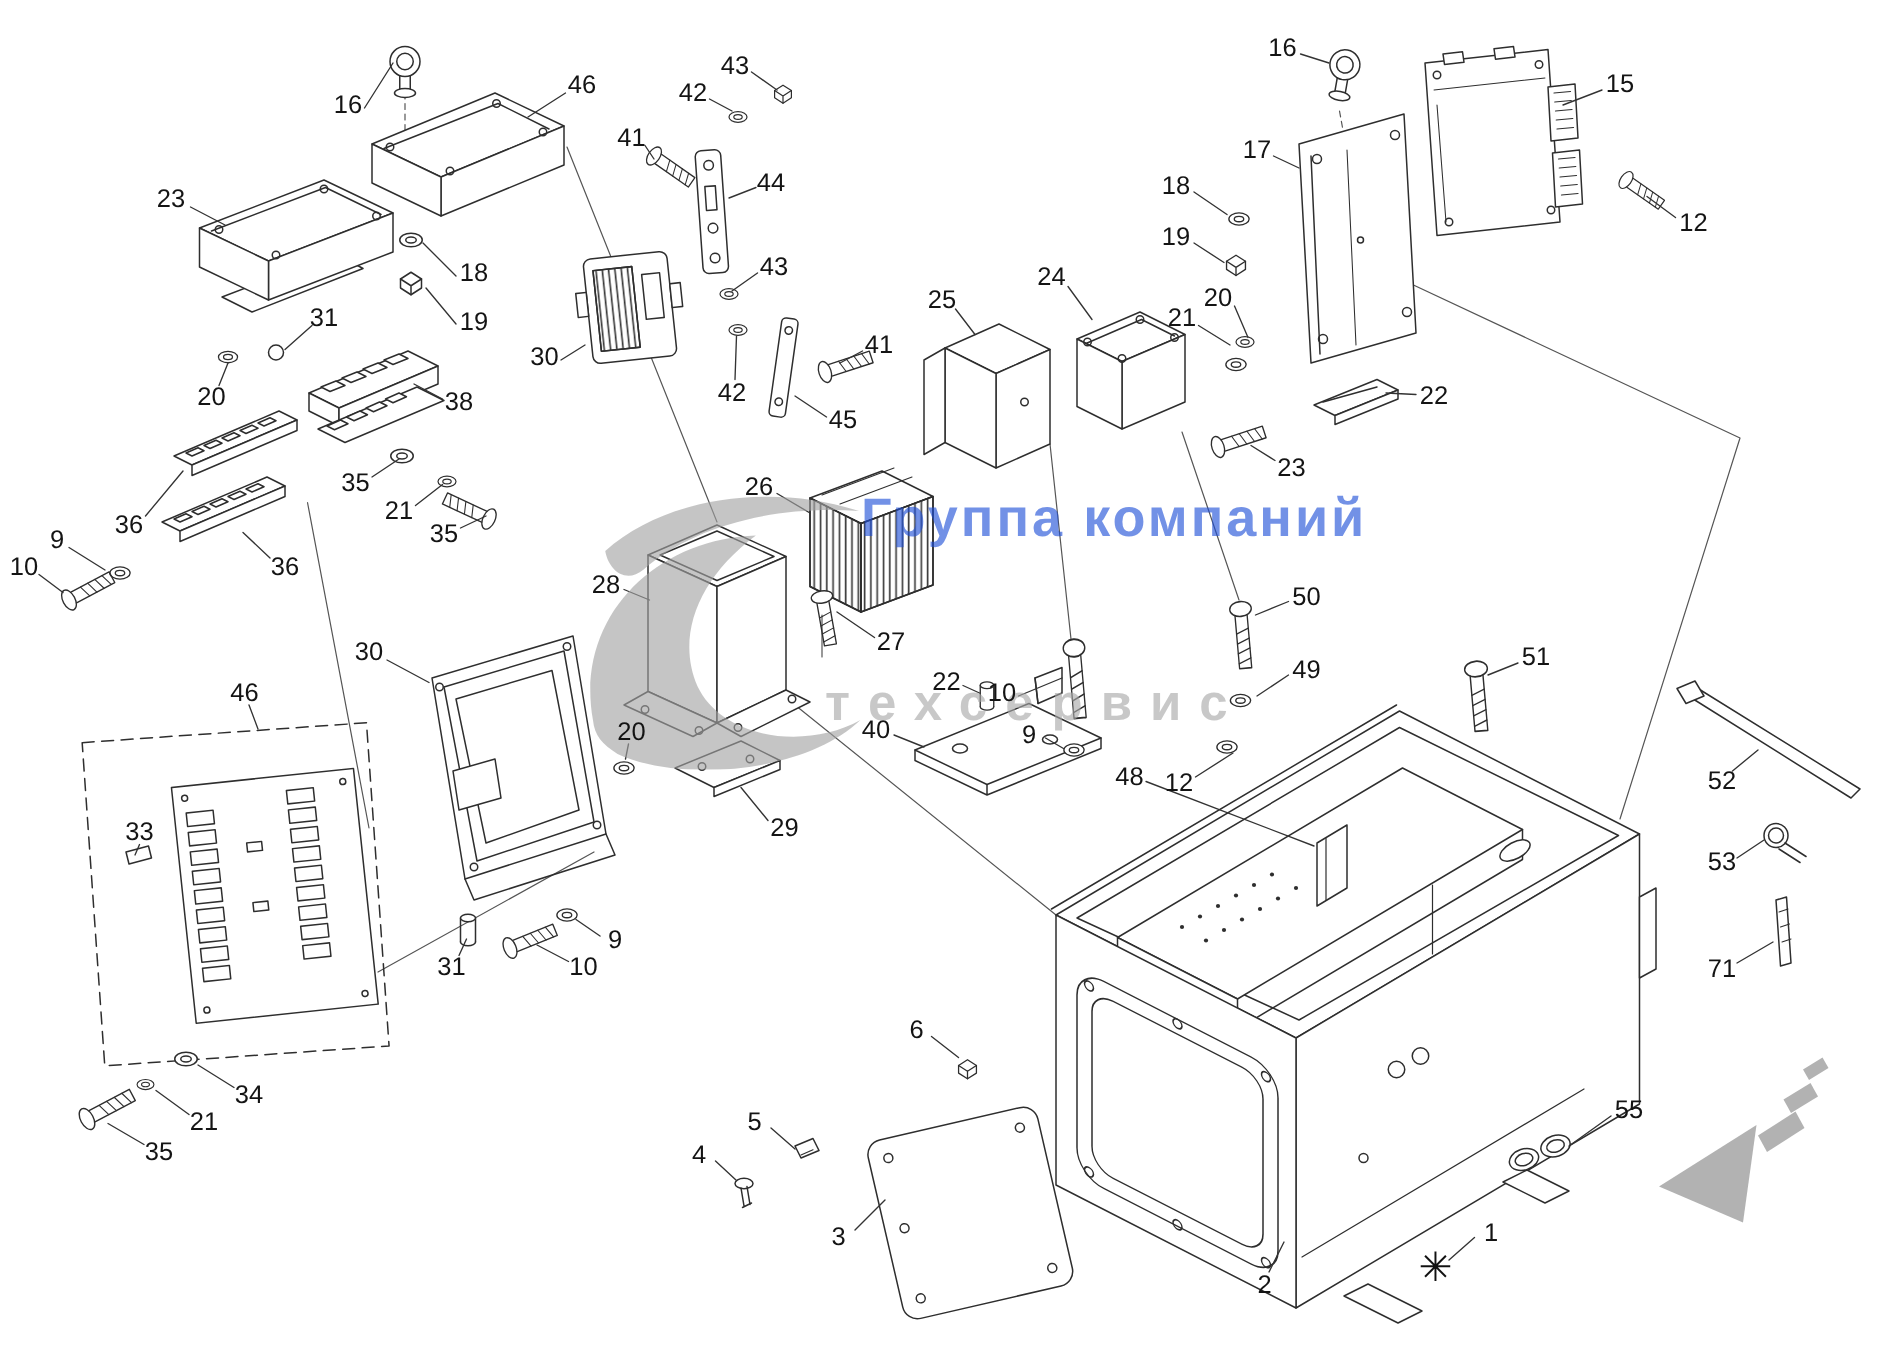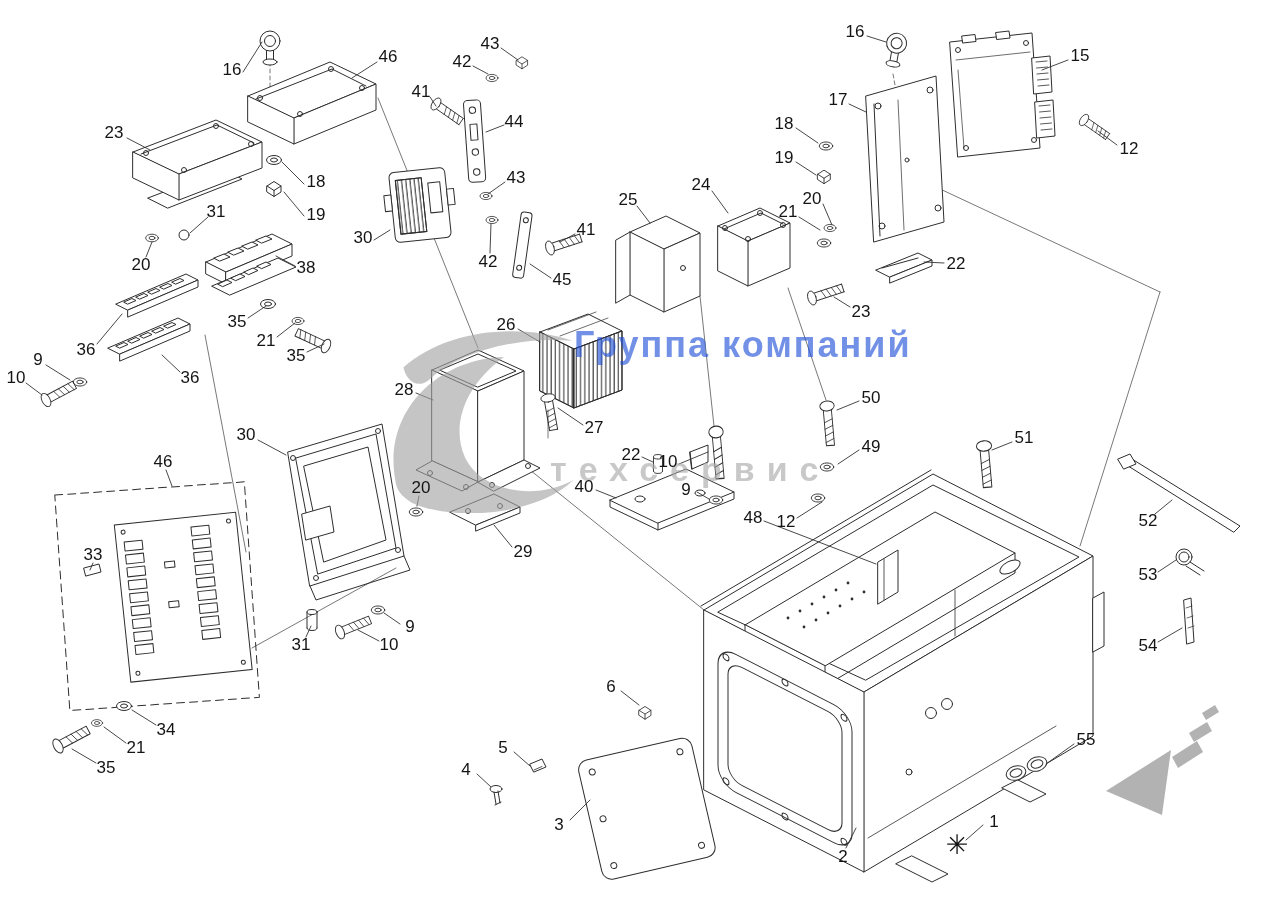--- a/index.html
+++ b/index.html
@@ -486,16 +486,16 @@
   <span class="lbl" style="left:106px;top:768px">35</span>
   <span class="lbl" style="left:611px;top:687px">6</span>
   <span class="lbl" style="left:503px;top:748px">5</span>
   <span class="lbl" style="left:466px;top:770px">4</span>
   <span class="lbl" style="left:559px;top:825px">3</span>
   <span class="lbl" style="left:843px;top:857px">2</span>
   <span class="lbl" style="left:994px;top:822px">1</span>
   <span class="lbl" style="left:1086px;top:740px">55</span>
   <span class="lbl" style="left:1148px;top:521px">52</span>
   <span class="lbl" style="left:1148px;top:575px">53</span>
-  <span class="lbl" style="left:1148px;top:646px">54</span>
+  <span class="lbl" style="left:1148px;top:646px">71</span>
 </div>
 
 </div>
 
 </body></html>

